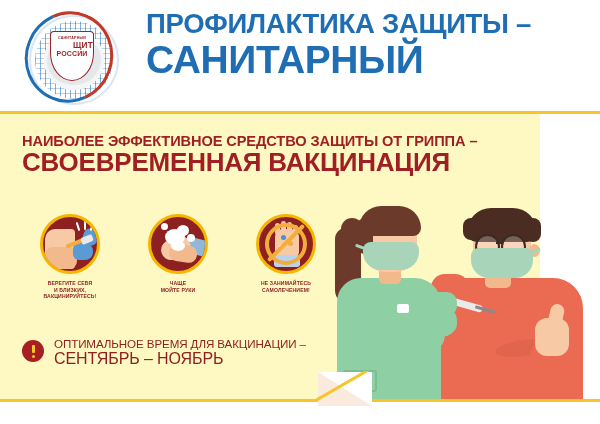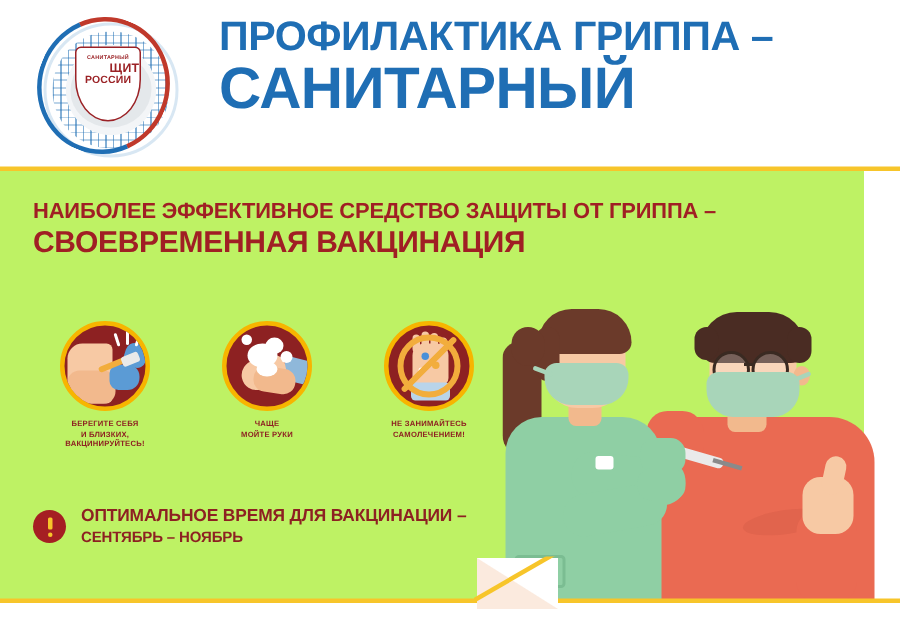--- a/index.html
+++ b/index.html
@@ -58,25 +58,25 @@
   .title{
     position:absolute;left:146px;top:8px;width:446px;
     color:#1f6eb4;font-weight:bold;text-align:left;
   }
   .title-l1{font-size:27.5px;line-height:31px;letter-spacing:-0.3px;}
   .title-l2{font-size:39px;line-height:42px;letter-spacing:-0.4px;}
 
   .gold-rule{position:absolute;left:0;top:111px;width:600px;height:3px;background:#f7c52a;}
 
   
-  .body-area{position:absolute;left:0;top:114px;width:540px;height:287px;background:#bef264;padding-left:36px;}
+  .body-area{position:absolute;left:0;top:114px;width:540px;height:287px;background:#fef9c3;}
 
   .subtitle{position:absolute;left:22px;top:18px;width:560px;color:#a01f24;font-weight:bold;}
   .subtitle-l1{font-size:14.6px;line-height:18px;letter-spacing:-0.1px;}
-  .subtitle-l2{font-size:20px;line-height:24px;letter-spacing:-0.2px;}
+  .subtitle-l2{font-size:26px;line-height:24px;letter-spacing:-0.2px;}
 
   
   .icons{position:absolute;left:18px;top:100px;width:320px;height:90px;}
   .icon-col{position:absolute;top:0;width:104px;text-align:center;}
   .icon-col.c1{left:0;}
   .icon-col.c2{left:108px;}
   .icon-col.c3{left:216px;}
   .circ{
     position:relative;width:60px;height:60px;border-radius:50%;
     background:#8d2122;border:3px solid #f7b500;box-sizing:border-box;
@@ -138,23 +138,23 @@
     background:#a51f23;
   }
   .excl:before{
     content:"";position:absolute;left:9.5px;top:4.5px;width:3px;height:8px;
     background:#f7c52a;border-radius:1px;
   }
   .excl:after{
     content:"";position:absolute;left:9.5px;top:14.5px;width:3px;height:3px;
     background:#f7c52a;border-radius:50%;
   }
-  .callout-txt{position:absolute;left:32px;top:0;width:268px;color:#8d2122;font-weight:bold;}
+  .callout-txt{position:absolute;left:32px;top:0;width:268px;color:#8d2122;font-weight:normal;}
   .callout-l1{font-size:11.6px;line-height:15px;letter-spacing:-0.1px;}
-  .callout-l2{font-size:10px;line-height:15px;letter-spacing:-0.1px;}
+  .callout-l2{font-size:16px;line-height:15px;letter-spacing:-0.1px;}
 
   
   .illo{position:absolute;left:335px;top:86px;width:265px;height:201px;overflow:hidden;}
 
   
   .m-body{position:absolute;left:100px;top:78px;width:148px;height:125px;background:#ea6a52;border-radius:26px 30px 0 0;}
   .m-neck{position:absolute;left:150px;top:62px;width:26px;height:26px;background:#f2b98d;border-radius:5px;}
   .m-arm{position:absolute;left:92px;top:80px;width:34px;height:108px;background:#f7c9a4;border-radius:14px;}
   .m-sleeve{position:absolute;left:96px;top:74px;width:38px;height:34px;background:#ea6a52;border-radius:14px 14px 10px 10px;}
   .m-head{position:absolute;left:138px;top:16px;width:58px;height:62px;background:#f7c9a4;border-radius:26px 26px 24px 24px;}
@@ -232,21 +232,21 @@
       <div class="logo-arc"></div>
       <div class="logo-arc2"></div>
       <div class="shield">
         <div class="shield-l1">САНИТАРНЫЙ</div>
         <div class="shield-l2">ЩИТ</div>
         <div class="shield-l3">РОССИИ</div>
       </div>
     </div>
 
     <div class="title">
-      <div class="title-l1">ПРОФИЛАКТИКА ГРИППА –</div>
+      <div class="title-l1">ПРОФИЛАКТИКА ЗАЩИТЫ –</div>
       <div class="title-l2">САНИТАРНЫЙ</div>
     </div>
   </div>
 
   <div class="gold-rule"></div>
 
   <div class="body-area">
 
     <div class="subtitle">
       <div class="subtitle-l1">НАИБОЛЕЕ ЭФФЕКТИВНОЕ СРЕДСТВО ЗАЩИТЫ ОТ ГРИППА –</div>

